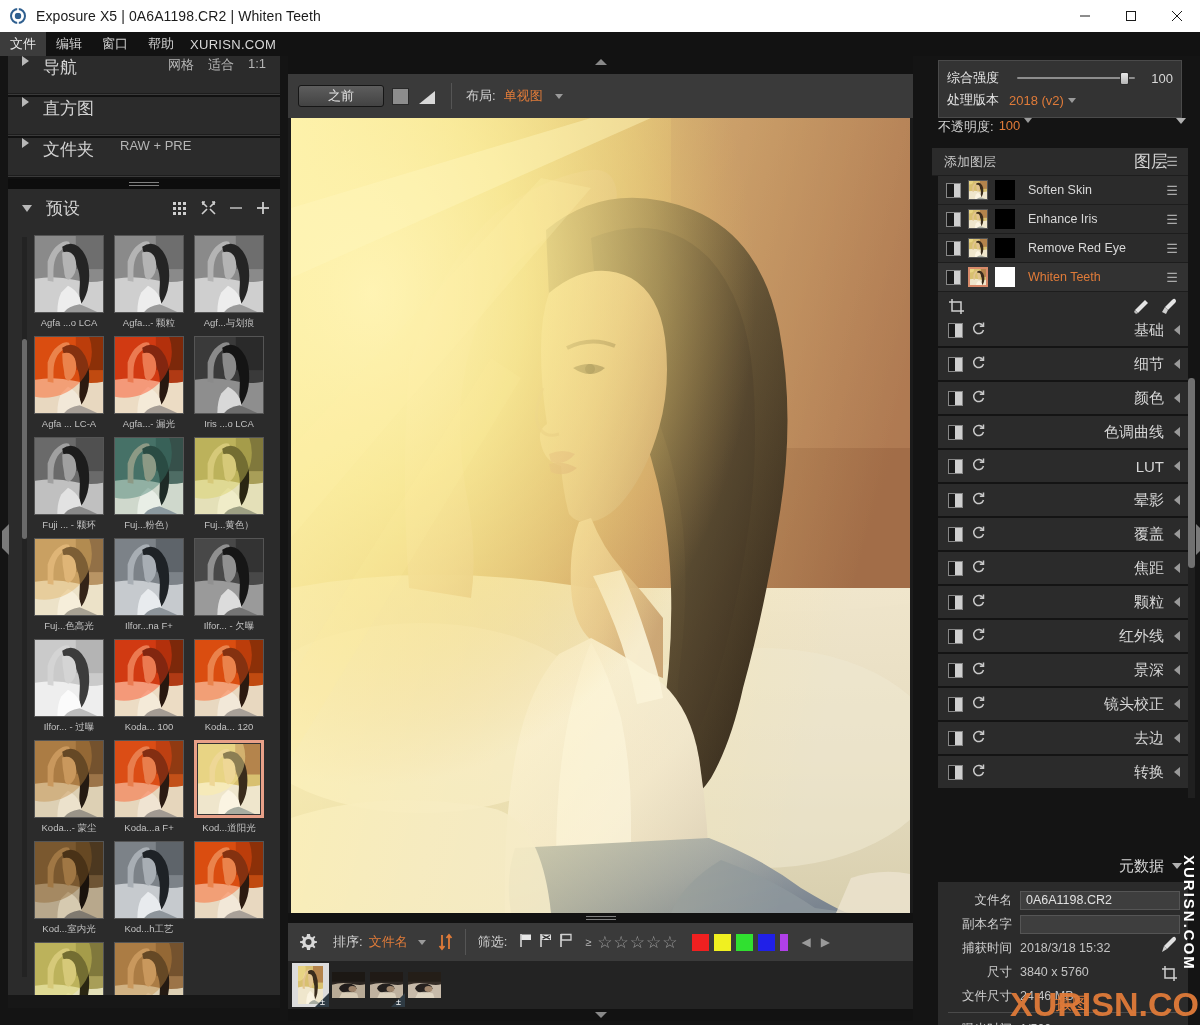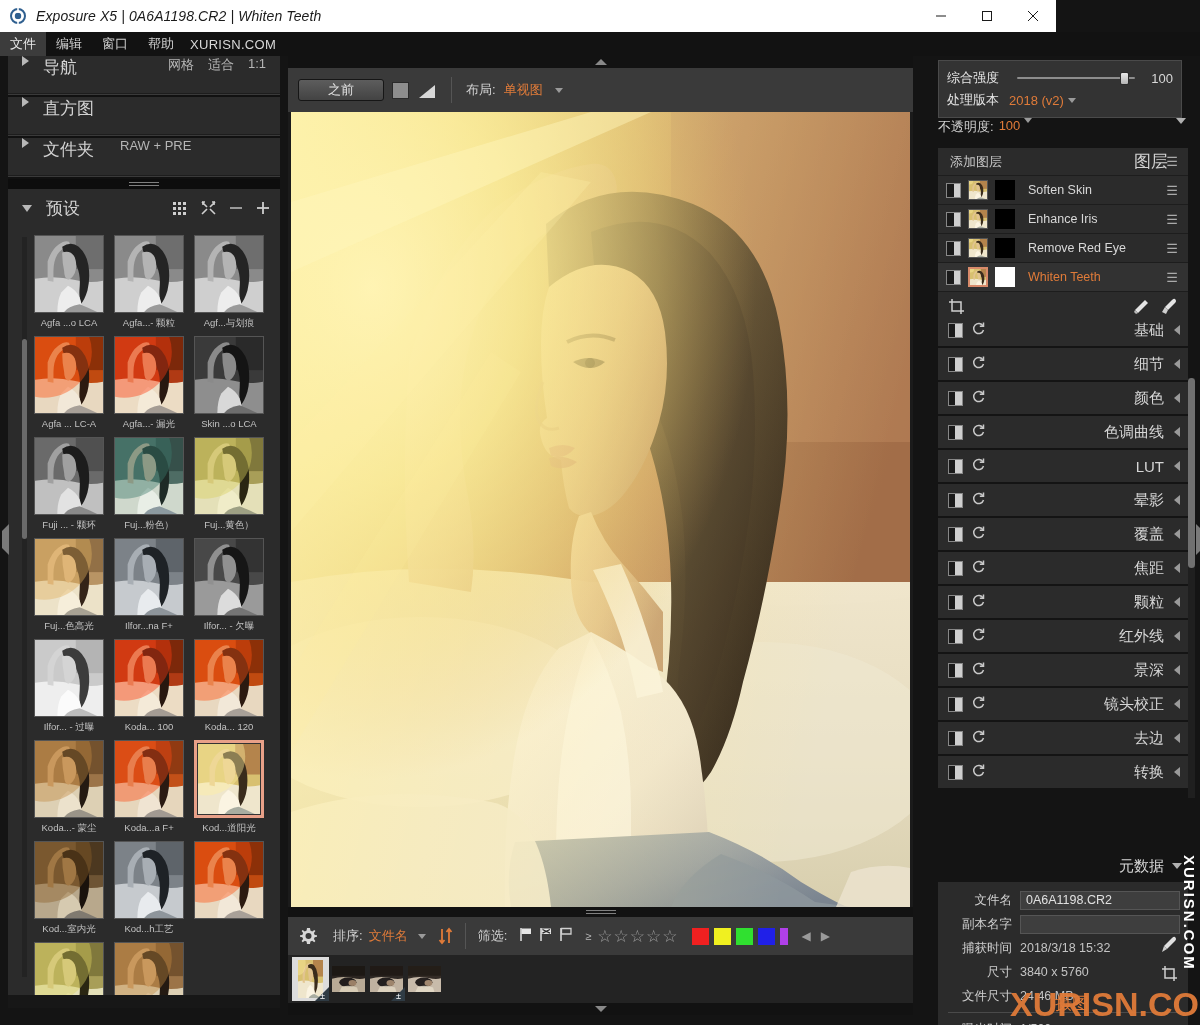--- a/index.html
+++ b/index.html
@@ -6,22 +6,22 @@
   html, body {
     width: 1200px; height: 1025px;
     background: #1a1a1a;
     font-family: "Liberation Sans", "DejaVu Sans", sans-serif;
     overflow: hidden;
   }
   .app { position: relative; width: 1200px; height: 1025px; background: #141414; }
 
   
   .titlebar {
-    position: absolute; left: 0; top: 0; width: 1056px; height: 32px;
-    background: #ffffff; display: flex; align-items: center; font-style: italic;
+    position: absolute; left: 0; top: 0; width: 1200px; height: 32px;
+    background: #ffffff; display: flex; align-items: center;
   }
   .tb-logo { width: 16px; height: 16px; margin-left: 10px; position: relative; }
   .tb-logo svg { display: block; }
   .tb-title { margin-left: 10px; font-size: 14px; color: #1b1b1b; letter-spacing: .1px; }
   .tb-ctrls { margin-left: auto; display: flex; height: 32px; }
   .tb-btn {
     width: 46px; height: 32px; display: flex; align-items: center; justify-content: center;
     color: #1b1b1b;
   }
 
@@ -126,21 +126,21 @@
   .tri-up-sm {
     width: 0; height: 0; border-bottom: 6px solid #888;
     border-left: 6px solid transparent; border-right: 6px solid transparent;
   }
   .tri-down-sm {
     width: 0; height: 0; border-top: 6px solid #888;
     border-left: 6px solid transparent; border-right: 6px solid transparent;
   }
   .view-toolbar {
     height: 44px; background: #3a3a3a; display: flex; align-items: center;
-    padding: 10px 10px; gap: 8px;
+    padding: 10px 10px; gap: 8px; margin-top: 6px;
   }
   .btn-before {
     width: 86px; height: 22px; border: 1px solid #161616; border-radius: 3px;
     background: linear-gradient(#5d5d5d, #434343);
     color: #e0e0e0; font-size: 13px; display: flex; align-items: center; justify-content: center;
   }
   .sq-icon { width: 17px; height: 17px; background: #8d8d8d; border: 1px solid #2a2a2a; }
   .grad-icon {
     width: 20px; height: 17px; position: relative; overflow: hidden;
   }
@@ -215,21 +215,21 @@
   }
   .layers-word { margin-left: auto; font-size: 17px; color: #d2d2d2; margin-top: 32px; }
   .caret-dn2 {
     width: 0; height: 0; border-top: 6px solid #b0b0b0;
     border-left: 5px solid transparent; border-right: 5px solid transparent;
     margin-left: 8px;
   }
   .addlayer {
     height: 28px; display: flex; align-items: center; padding: 0 10px 0 12px;
     background: #2b2b2b; border-bottom: 1px solid #1d1d1d;
-    margin: 0 12px 0 18px;
+    margin: 0 12px 0 12px;
   }
   .al-label { font-size: 13px; color: #c8c8c8; }
   .hamb { margin-left: auto; color: #aaa; font-size: 13px; line-height: 1; }
 
   .layer-list { margin: 0 12px 0 18px; background: #2b2b2b; }
   .layer-row {
     height: 29px; display: flex; align-items: center; gap: 7px; padding: 0 10px 0 8px;
     border-bottom: 1px solid #1d1d1d;
   }
   .layer-row.sel { background: #323232; }
@@ -504,21 +504,21 @@
     <rect width="70" height="78" fill="#3a3a3a"></rect>
     <rect x="42" y="0" width="28" height="34" fill="#2a2a2a"></rect>
     <path d="M0 44 Q20 40 40 45 Q56 49 70 46 L70 78 L0 78 Z" fill="#8e8e8e"></path>
     <path d="M13 26 Q17 14 24 9 Q31 4 35 6 Q37 10 33 11 Q27 13 23 19 Q19 26 19 36 L19 47 L13 46 Z" fill="#8a8a8a"></path>
     <path d="M28 11 Q37 5 45 11 Q53 18 55 30 Q57 44 54 56 Q51 66 47 70 Q45 62 46 52 Q47 40 43 31 Q38 20 29 16 Z" fill="#141414"></path>
     <path d="M28 17 Q37 14 41 22 Q44 30 41 38 Q38 44 34 45 Q30 43 30 36 Q28 27 28 17 Z" fill="#8a8a8a"></path>
     <path d="M34 51 Q42 55 46 63 Q49 71 48 78 L23 78 Q23 66 27 58 Z" fill="#d8d8d8"></path>
     <path d="M46 70 Q56 74 64 78 L30 78 Q34 72 46 70 Z" fill="#6e6e6e"></path>
 
   </svg></div>
-              <div class="preset-name">Skin ...o LCA</div>
+              <div class="preset-name">Iris ...o LCA</div>
             </div>
             <div class="preset-cell">
               <div class="preset-thumb"><svg width="68" height="76" viewBox="0 0 70 78" preserveAspectRatio="none">
     <rect width="70" height="78" fill="#6a6a6a"></rect>
     <rect x="42" y="0" width="28" height="34" fill="#505050"></rect>
     <path d="M0 44 Q20 40 40 45 Q56 49 70 46 L70 78 L0 78 Z" fill="#c0c0c0"></path>
     <path d="M13 26 Q17 14 24 9 Q31 4 35 6 Q37 10 33 11 Q27 13 23 19 Q19 26 19 36 L19 47 L13 46 Z" fill="#a0a0a0"></path>
     <path d="M28 11 Q37 5 45 11 Q53 18 55 30 Q57 44 54 56 Q51 66 47 70 Q45 62 46 52 Q47 40 43 31 Q38 20 29 16 Z" fill="#1c1c1c"></path>
     <path d="M28 17 Q37 14 41 22 Q44 30 41 38 Q38 44 34 45 Q30 43 30 36 Q28 27 28 17 Z" fill="#a0a0a0"></path>
     <path d="M34 51 Q42 55 46 63 Q49 71 48 78 L23 78 Q23 66 27 58 Z" fill="#e2e2e2"></path>

